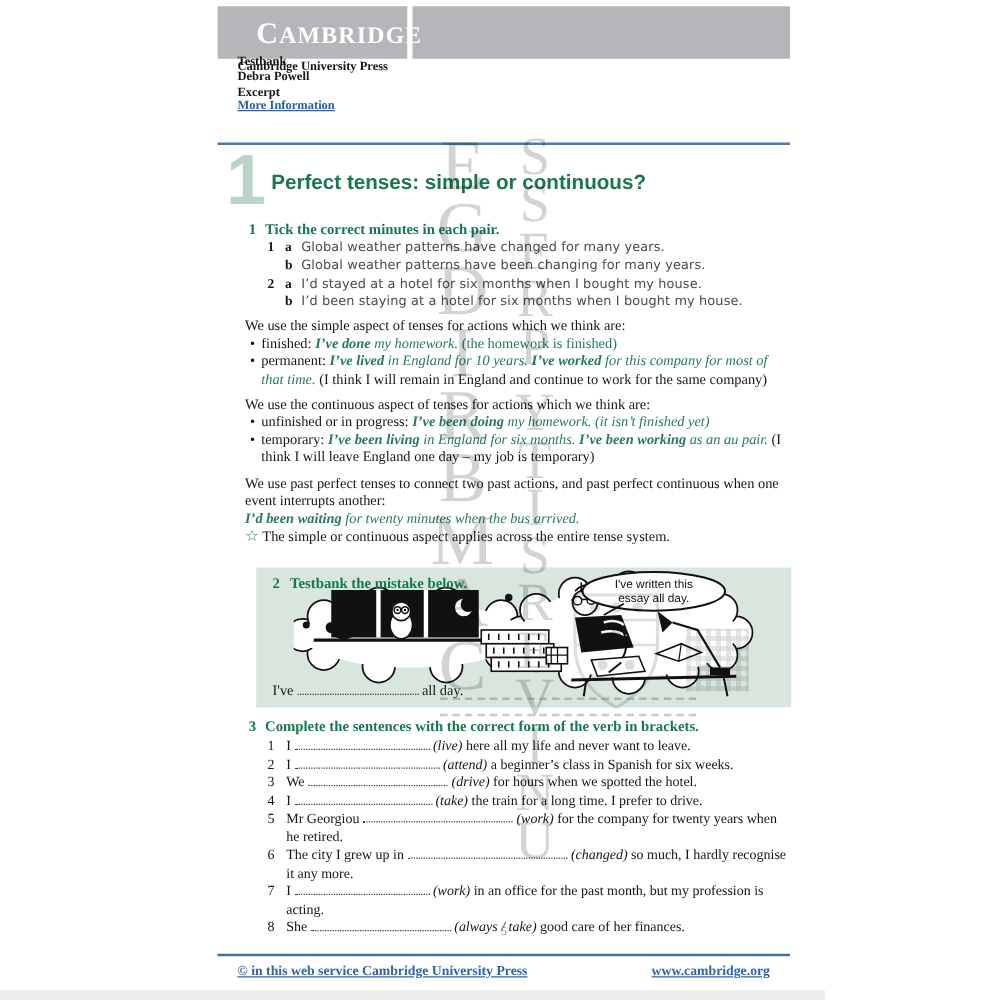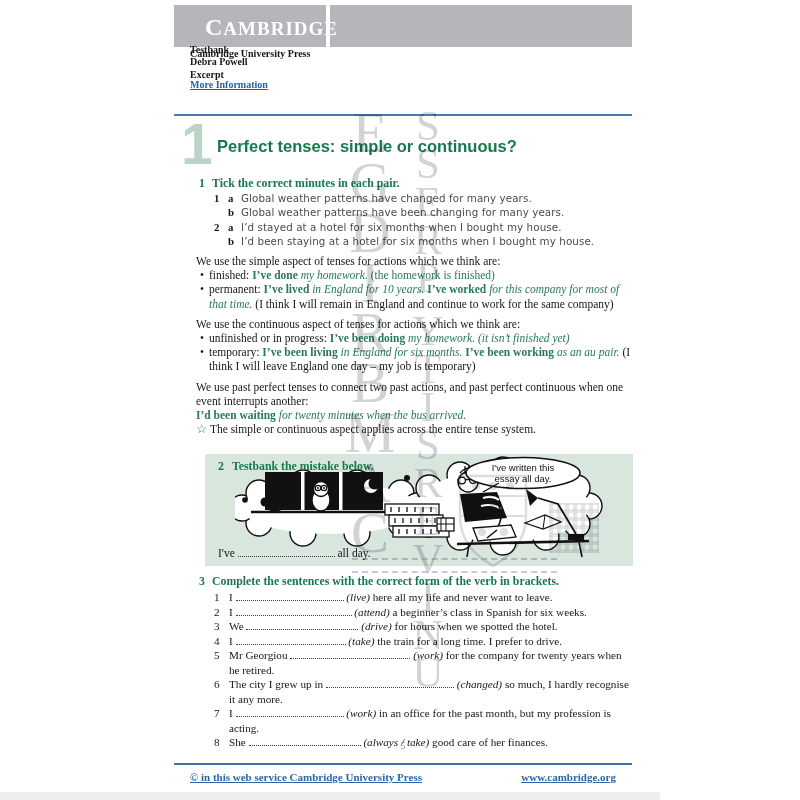--- a/index.html
+++ b/index.html
@@ -46,21 +46,21 @@
 
   
   .explain{position:absolute;left:196px;top:254px;width:437px;font-size:11.5px;line-height:14.2px;}
   .explain p{margin:0;}
   .sp{margin-top:6px !important;}
   .bullet{display:flex;}
   .bullet .dot{width:9px;padding-left:4px;}
   .bullet .btxt{flex:1;}
   .g{color:#27795a;}
   .gi{color:#27795a;font-style:italic;}
-  .gbi{color:#27795a;font-weight:bold;}
+  .gbi{color:#27795a;font-style:italic;font-weight:bold;}
   .star-line .star{color:#2d8a5e;font-size:12.5px;}
 
   
   .box2{position:absolute;left:205px;top:454px;width:428px;height:112px;background:#d8e6dd;}
   .box2-head{position:absolute;left:13px;top:5px;z-index:3;color:#17784e;font-weight:bold;
              font-size:11.8px;display:flex;}
   .box2-head .ex-num{width:14px;}
   .cartoon{position:absolute;left:30px;top:2px;z-index:2;}
   .box2-answer{position:absolute;left:13px;bottom:7px;z-index:3;font-size:11.5px;}
 

